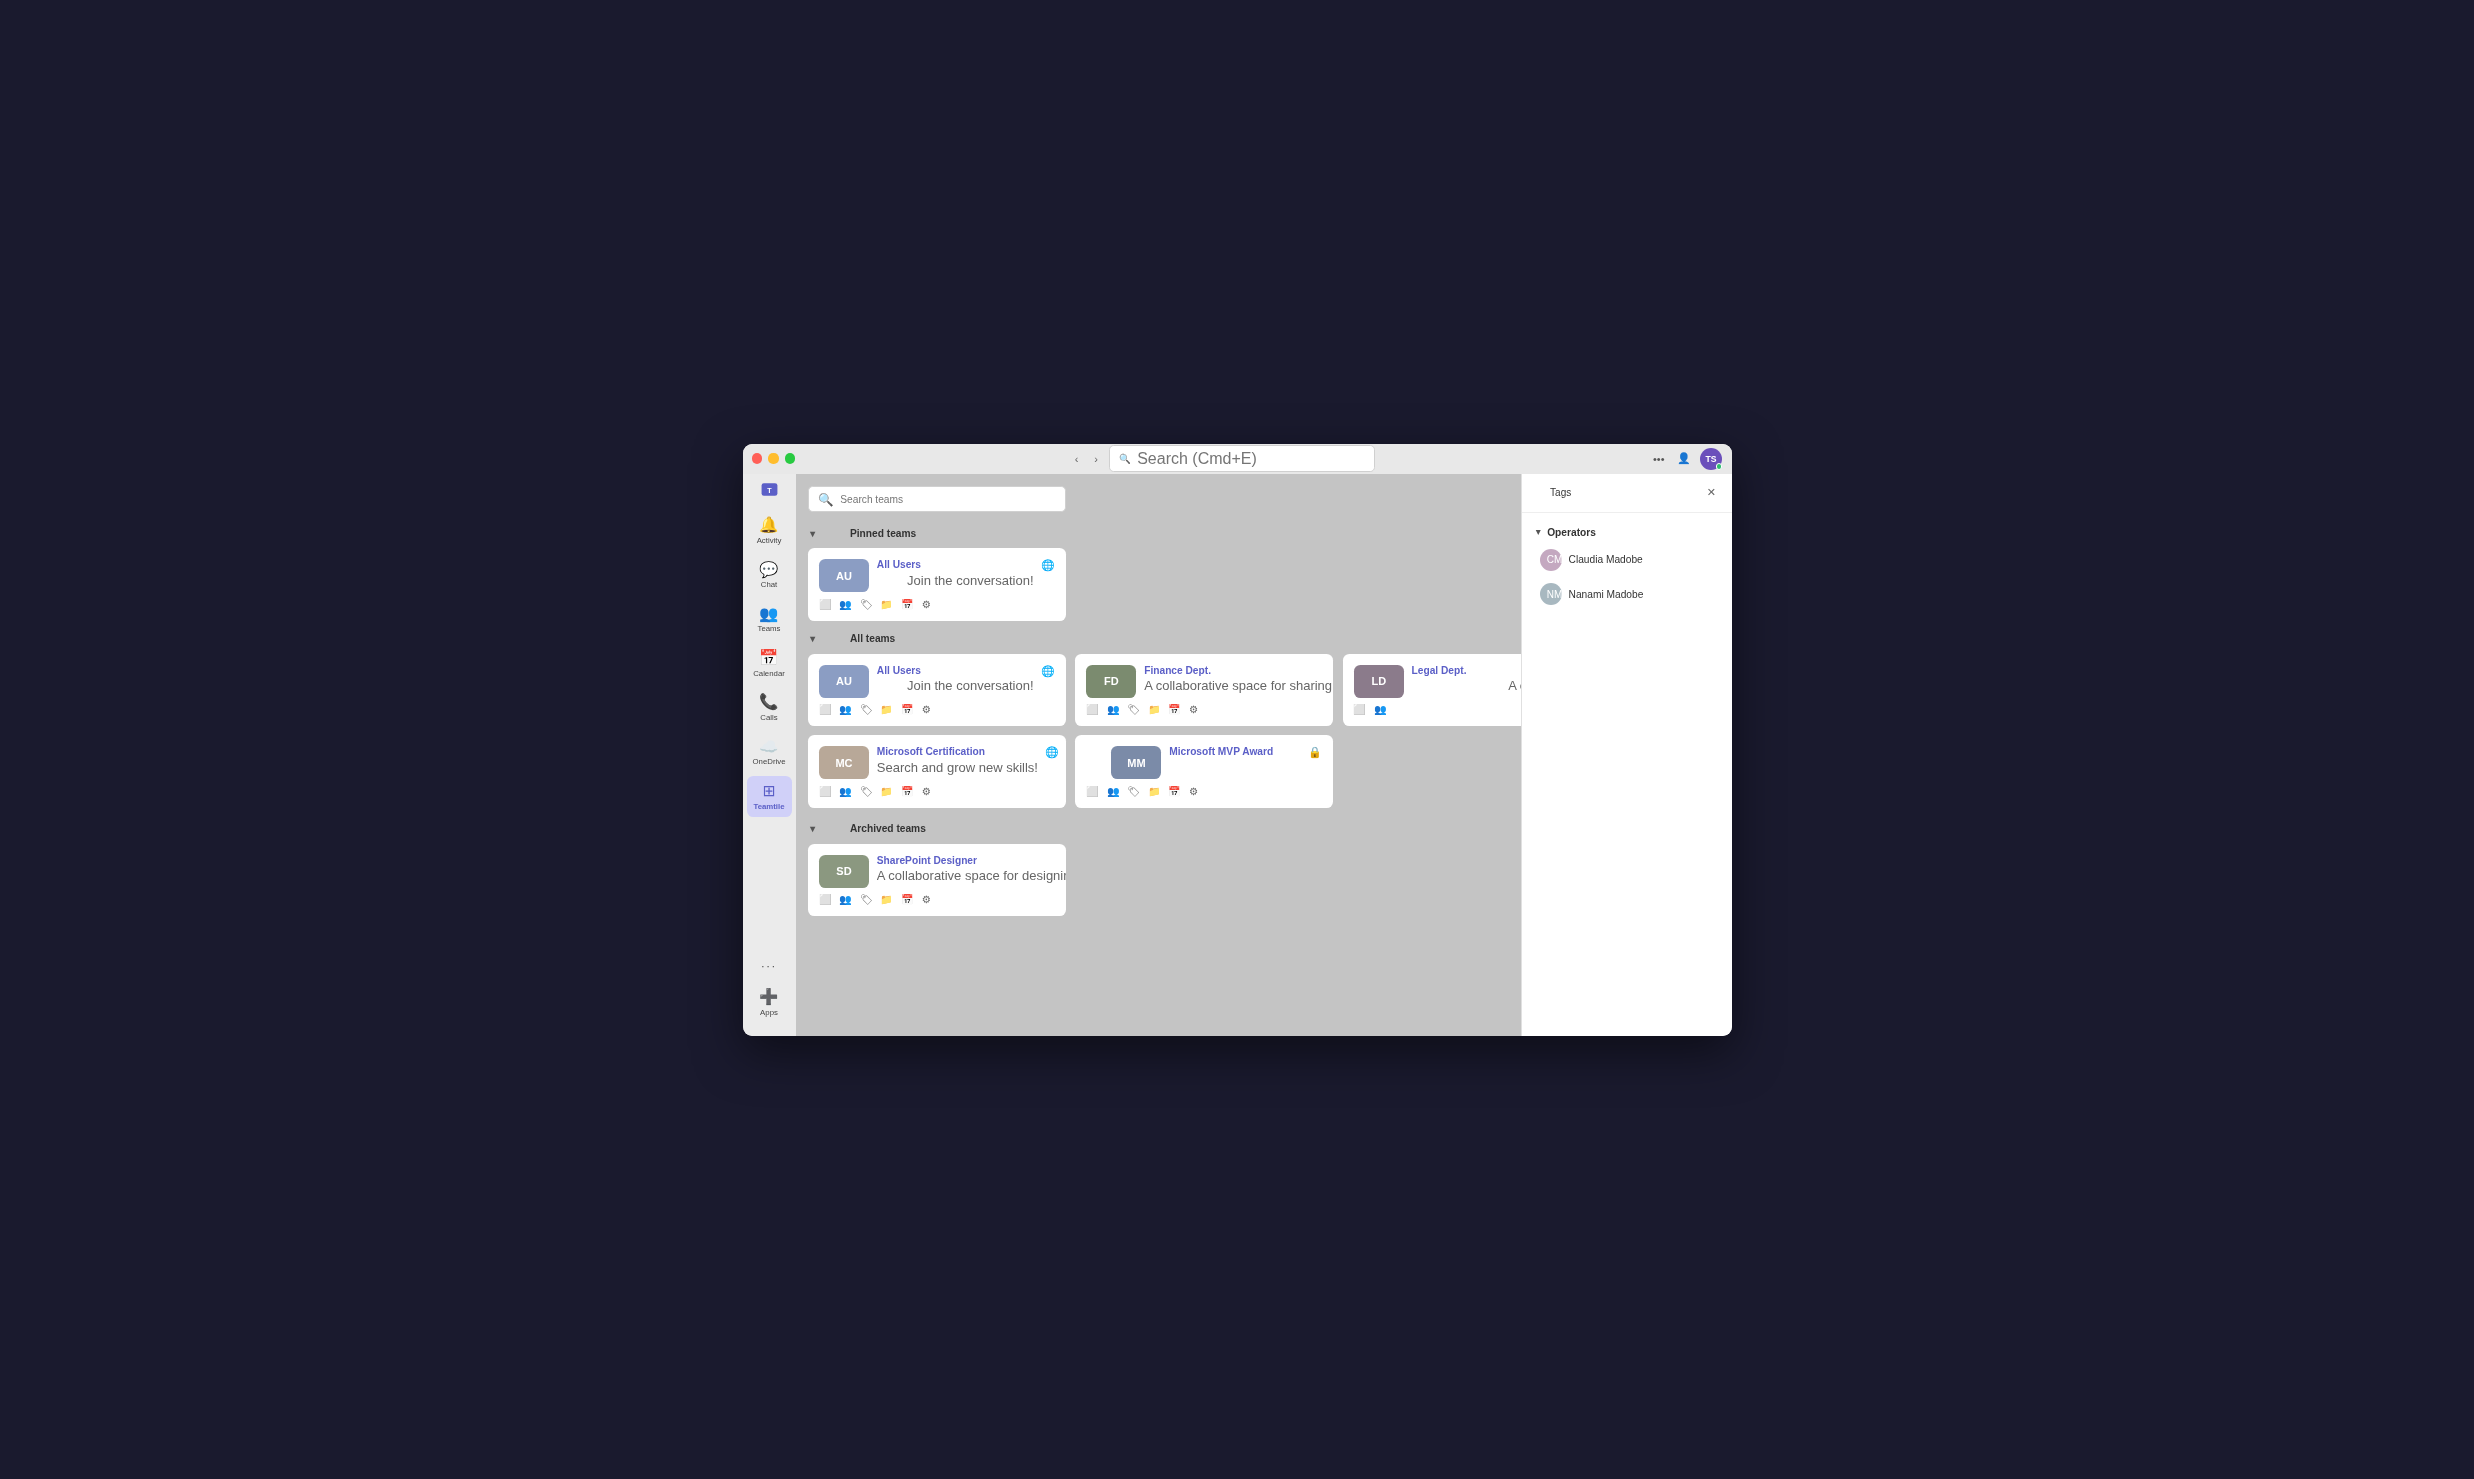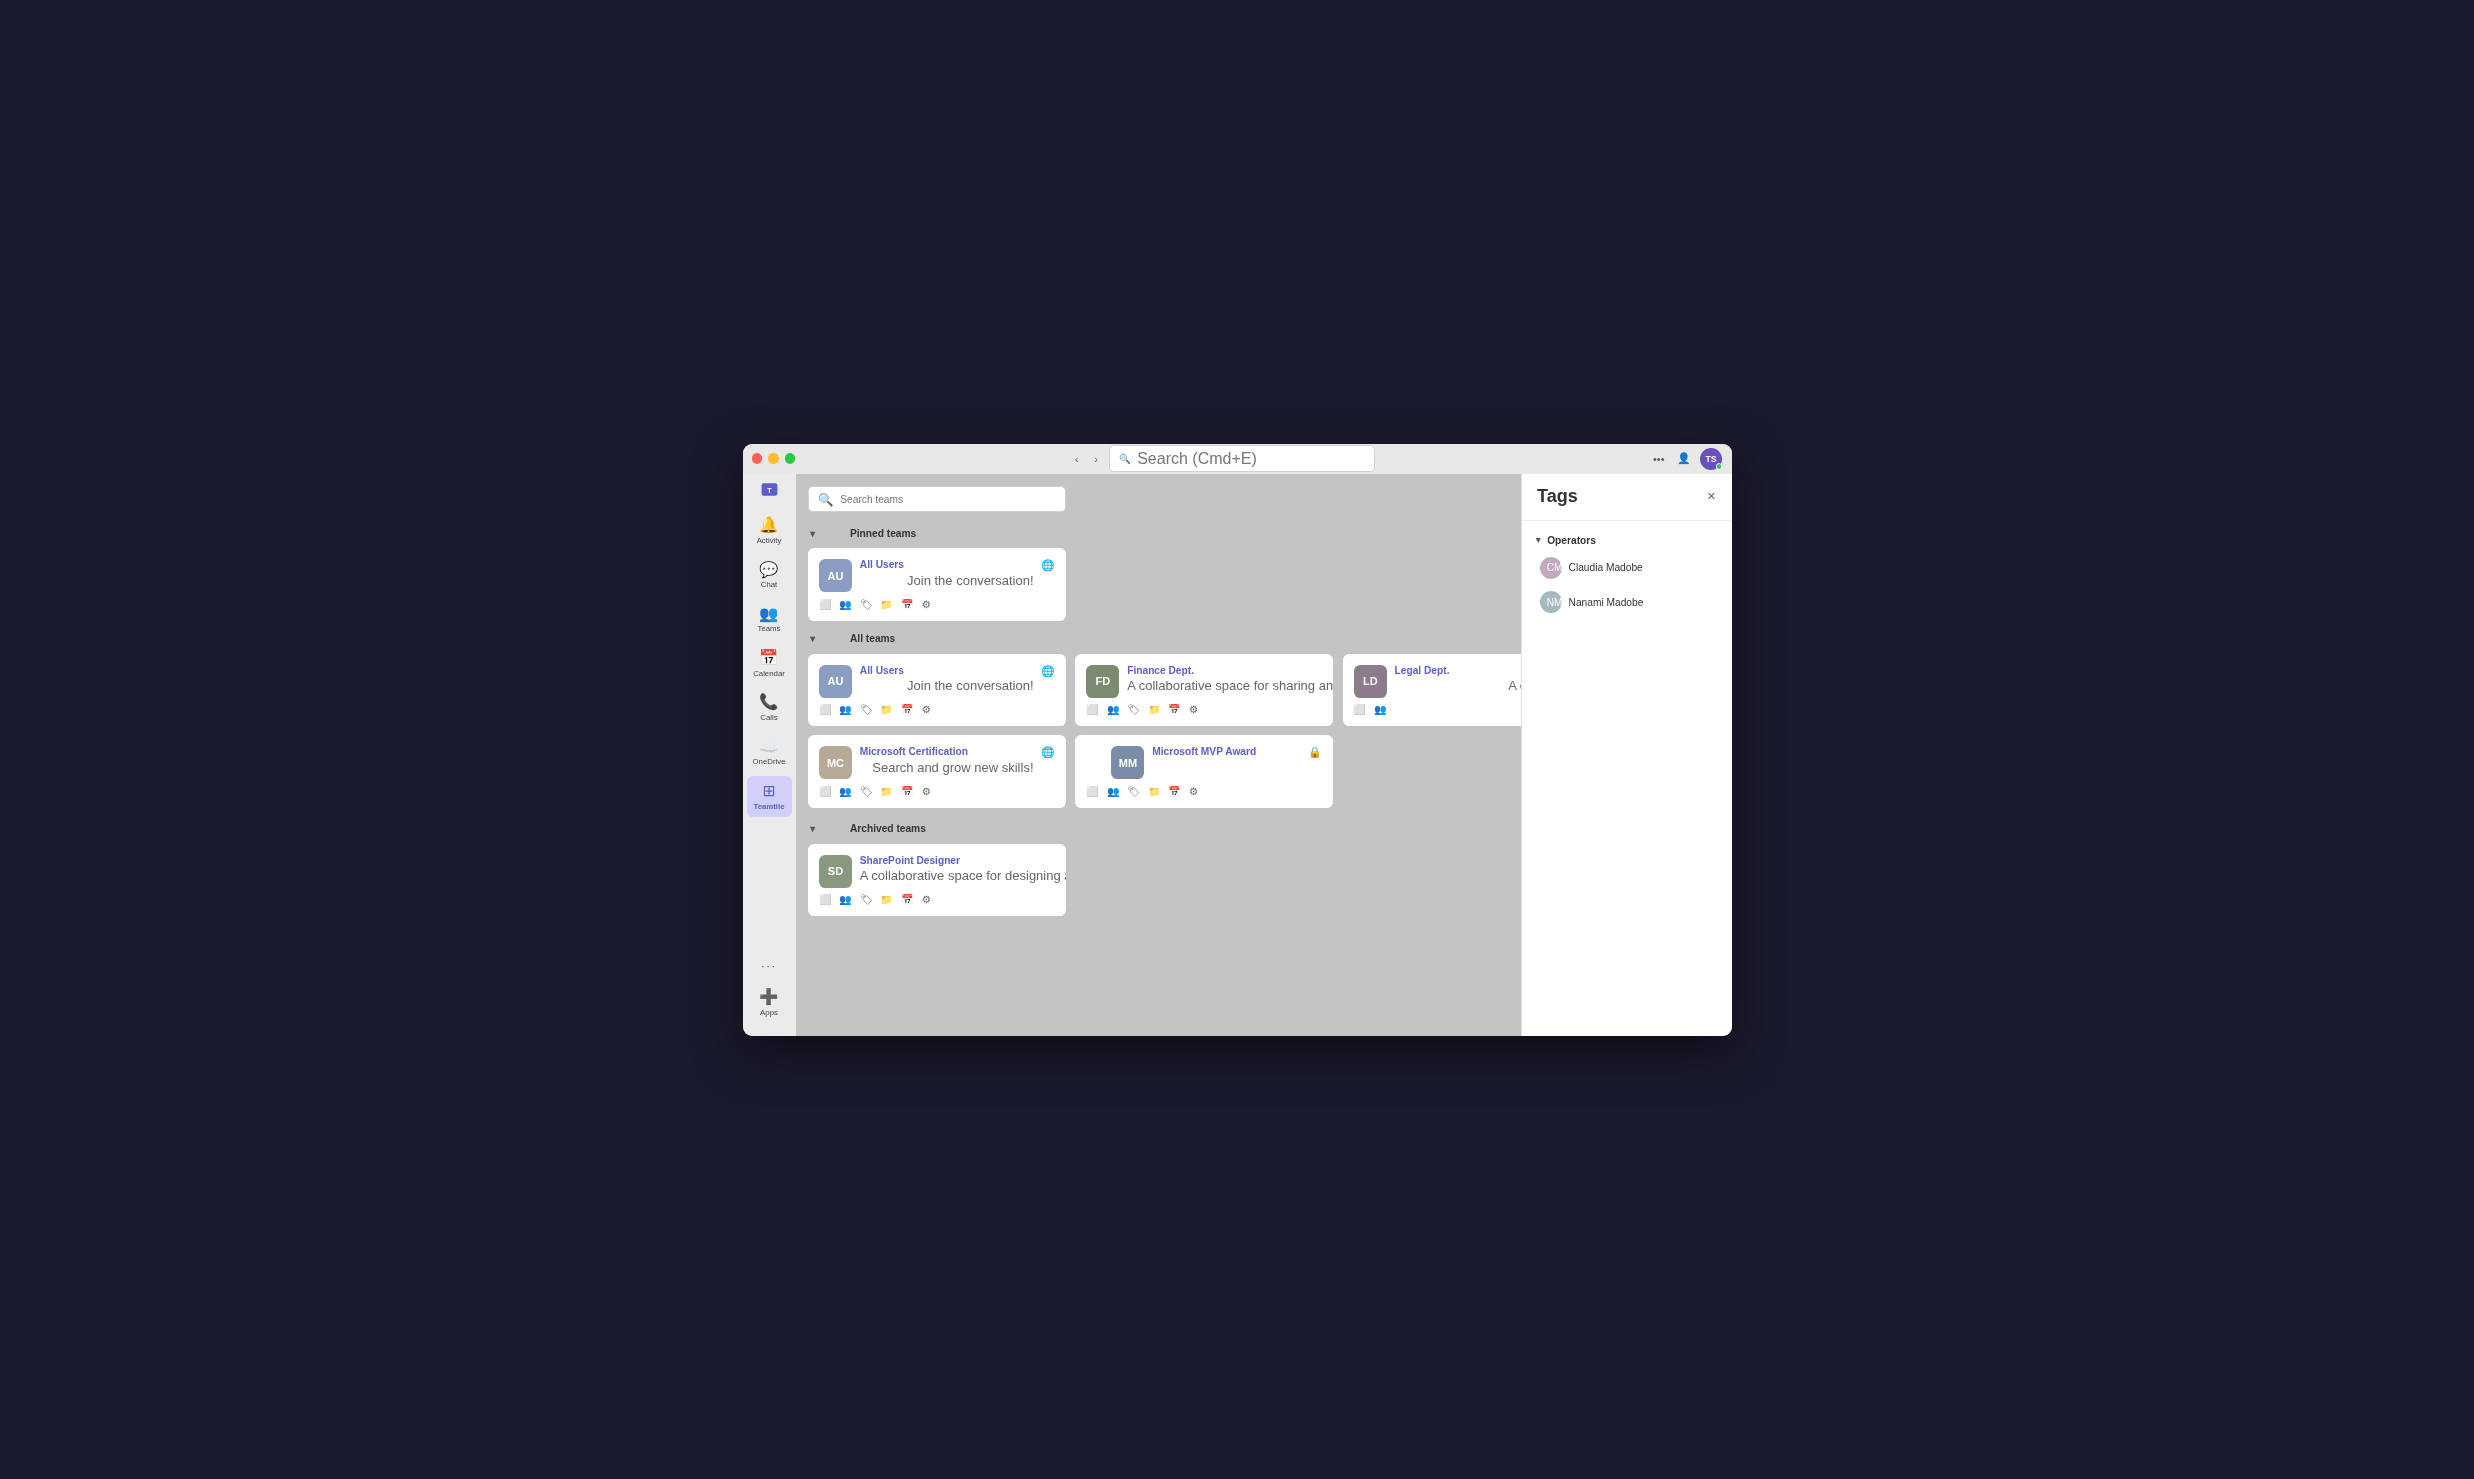--- a/index.html
+++ b/index.html
@@ -215,21 +215,21 @@
       transition: box-shadow 0.2s;
       overflow: hidden;
     }
     .team-card-header {
       display: flex;
       align-items: flex-start;
       gap: 7.8px;
       margin-bottom: 6.3px;
     }
     .team-avatar {
-      width: 33px; height: 33px;
+      width: 50px; height: 33px;
       border-radius: 6.3px;
       display: flex;
       align-items: center;
       justify-content: center;
       font-size: 11px;
       font-weight: bold;
       color: white;
       flex-shrink: 0;
       text-align: right;
     }
@@ -271,23 +271,24 @@
       border-left: 0.8px solid #e0e0e0;
     }
     .tags-header {
       display: flex;
       align-items: center;
       justify-content: space-between;
       padding: 12.5px 15.6px;
       border-bottom: 0.8px solid #eee;
     }
     .tags-title {
-      font-size: 18px;
-      font-weight: 700;
+      font-size: 10px;
+      font-weight: 400;
       color: #333;
+      margin-left: 13px;
     }
     .tags-close-btn {
       background: none;
       border: none;
       cursor: pointer;
       font-size: 11px;
       color: #666;
     }
     .tags-body { padding: 9.4px; }
     .tag-group {

